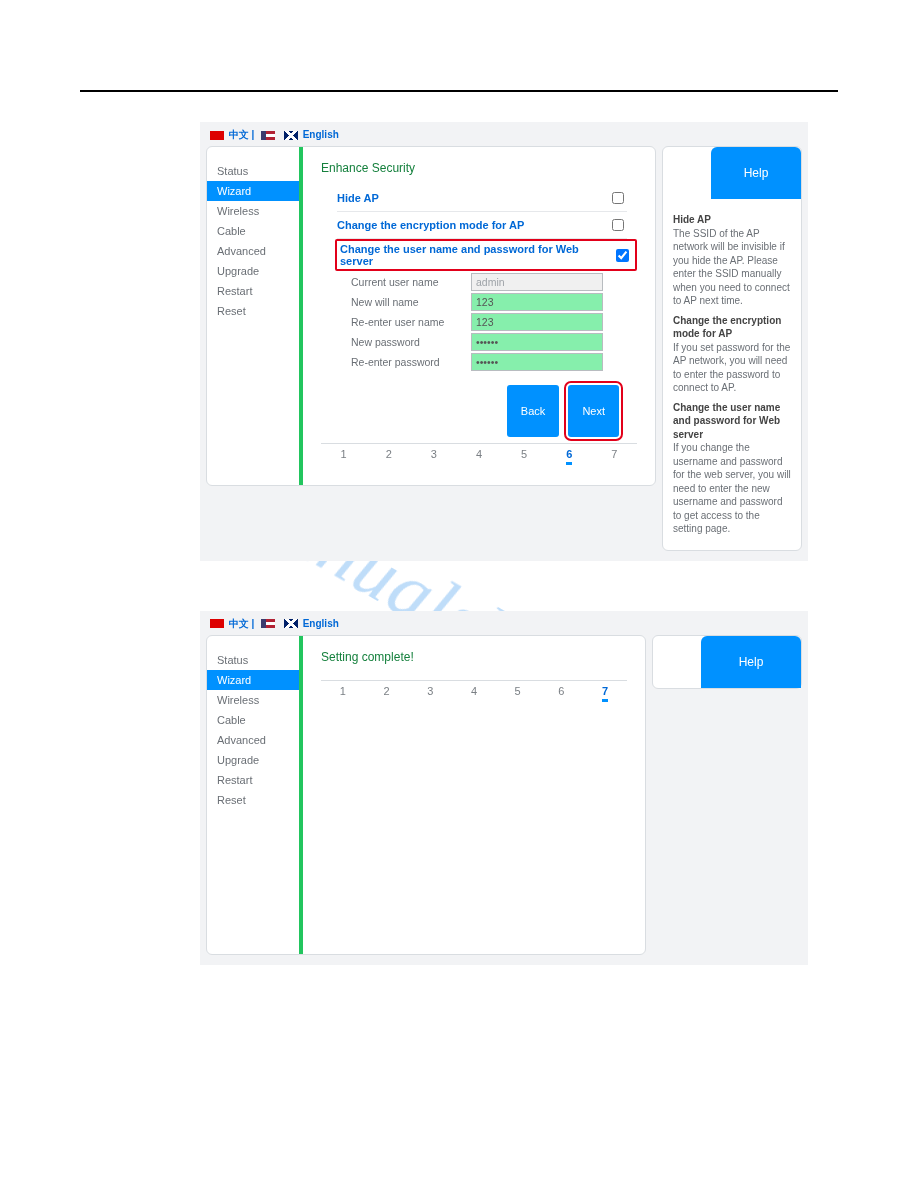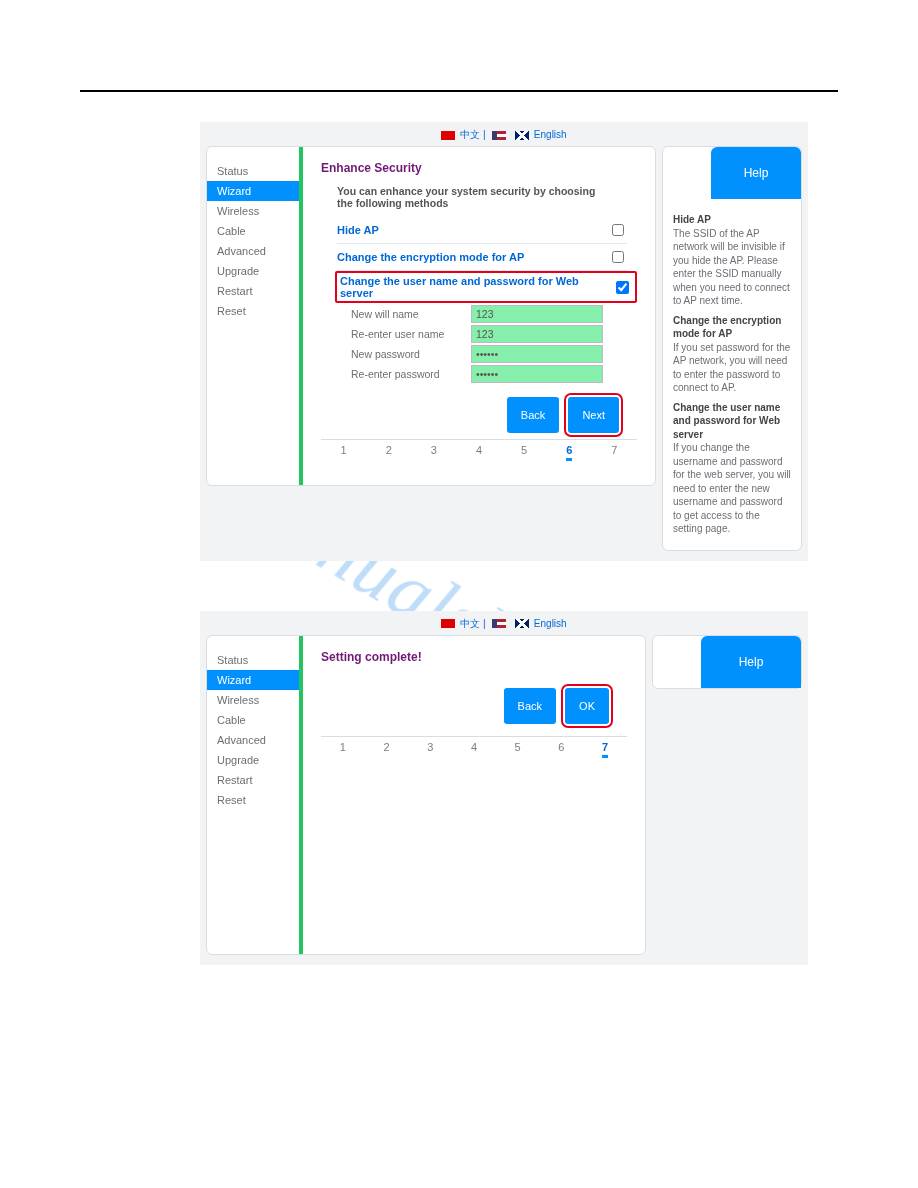--- a/index.html
+++ b/index.html
@@ -19,24 +19,25 @@
     border-top: 2px solid #000;
     margin: 0 80px 30px 80px;
   }
   .shot-wrap {
     background: #f2f3f5;
     margin: 0 110px 50px 200px;
     padding: 4px 6px 10px 6px;
     position: relative;
   }
   .lang-bar {
-    text-align: center;
+    text-align: left;
     font-size: 10px;
     color: #0068d6;
     padding: 2px 4px 4px 0;
+    font-weight: bold;
   }
   .flag {
     display: inline-block;
     width: 14px; height: 9px;
     vertical-align: middle;
     margin: 0 2px 0 4px;
   }
   .flag-cn { background: #d00; }
   .flag-us { background: linear-gradient(#b22234 33%, #fff 33% 66%, #b22234 66%); border-left:5px solid #3c3b6e; box-sizing:border-box; }
   .flag-uk { background:#012169; position:relative; }
@@ -70,22 +71,22 @@
   .side-item.active {
     background: #0091ff;
     color: #fff;
   }
   .main {
     flex: 1;
     padding: 14px 18px 10px 18px;
     position: relative;
   }
   .title {
-    color: #701a75;
-    font-weight: bold;
+    color: #15803d;
+    font-weight: normal;
     font-size: 12px;
     margin-bottom: 10px;
   }
   .intro {
     color: #555;
     font-weight: bold;
     font-size: 10.5px;
     margin: 0 0 8px 16px;
     width: 260px;
   }
@@ -132,21 +133,21 @@
   .btn-row {
     text-align: right;
     margin: 14px 18px 6px 0;
   }
   .btn {
     display: inline-block;
     background: #0091ff;
     color: #fff;
     border: none;
     border-radius: 3px;
-    padding: 12px 14px;
+    padding: 20px 14px;
     font-size: 11px;
     margin-left: 6px;
     cursor: pointer;
   }
   .btn.boxed {
     outline: 2px solid #e2001a;
     outline-offset: 2px;
   }
   .steps {
     border-top: 1px solid #d9dde1;
@@ -218,32 +219,35 @@
           <div class="side-item active">Wizard</div>
           <div class="side-item">Wireless</div>
           <div class="side-item">Cable</div>
           <div class="side-item">Advanced</div>
           <div class="side-item">Upgrade</div>
           <div class="side-item">Restart</div>
           <div class="side-item">Reset</div>
         </div>
         <div class="main">
           <div class="title">Enhance Security</div>
-          <div class="intro">You can enhance your system security by choosing the following methods</div>
           <div class="sect">
             <span>Hide AP</span>
             <input type="checkbox" style="">
           </div>
           <div class="sect">
             <span>Change the encryption mode for AP</span>
             <input type="checkbox" style="">
           </div>
           <div class="red-box">
             <span>Change the user name and password for Web server</span>
             <input type="checkbox" checked="" style="">
+          </div>
+          <div class="form-row">
+            <label>Current user name</label>
+            <input disabled="" value="admin" style="">
           </div>
           <div class="form-row">
             <label>New will name</label>
             <input value="123" style="">
           </div>
           <div class="form-row">
             <label>Re-enter user name</label>
             <input value="123" style="">
           </div>
           <div class="form-row">
@@ -299,24 +303,20 @@
           <div class="side-item active">Wizard</div>
           <div class="side-item">Wireless</div>
           <div class="side-item">Cable</div>
           <div class="side-item">Advanced</div>
           <div class="side-item">Upgrade</div>
           <div class="side-item">Restart</div>
           <div class="side-item">Reset</div>
         </div>
         <div class="main" style="display:flex;flex-direction:column">
           <div class="title">Setting complete!</div>
-          <div class="btn-row">
-            <button class="btn">Back</button>
-            <button class="btn boxed">OK</button>
-          </div>
           <div class="steps">
             <span>1</span>
             <span>2</span>
             <span>3</span>
             <span>4</span>
             <span>5</span>
             <span>6</span>
             <span class="active">7</span>
           </div>
         </div>

